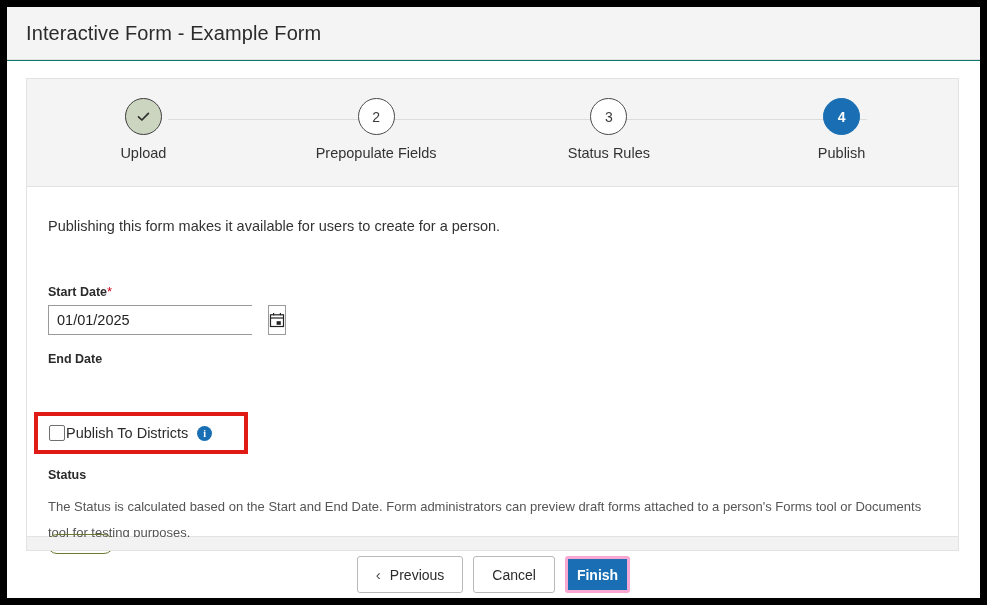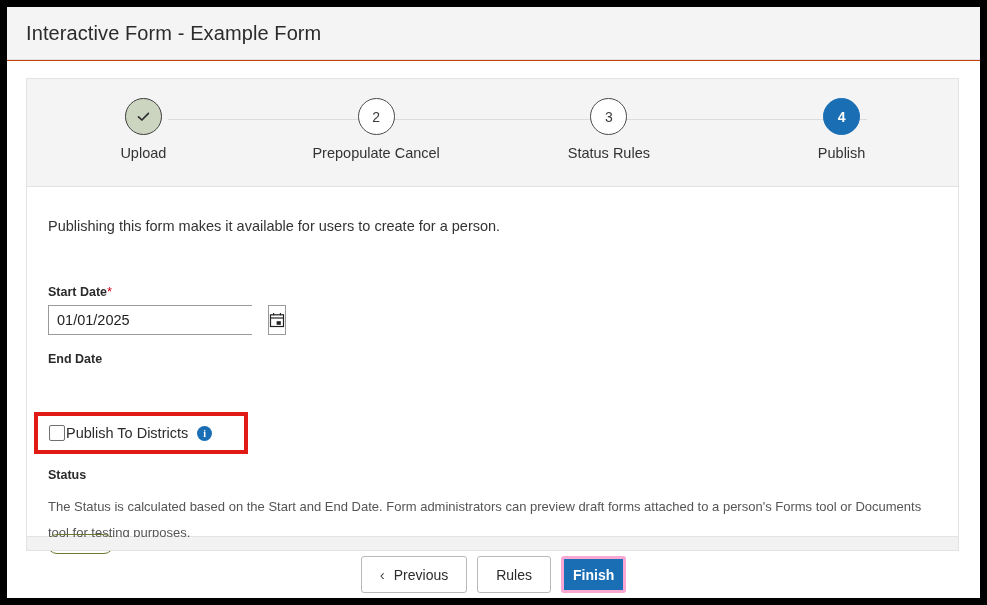--- a/index.html
+++ b/index.html
@@ -15,21 +15,21 @@
     -webkit-font-smoothing: antialiased;
   }
 
   
   .screen {
     position: absolute;
     left: 7px;
     top: 7px;
     width: 973px;
     height: 591px;
-    background: #c2410c;
+    background: #0f766e;
     overflow: hidden;
   }
 
   
   .window-header {
     position: absolute;
     left: 0;
     top: 0;
     width: 973px;
     height: 53px;
@@ -368,21 +368,21 @@
             <div class="step-circle done">
               <svg class="check-svg" width="17" height="17" viewBox="0 0 17 17">
                 <path d="M3.5 8.8 L6.9 12.0 L13.4 5.3" fill="none" stroke="#2f2f2f" stroke-width="1.7" stroke-linecap="round" stroke-linejoin="round"></path>
               </svg>
             </div>
             <div class="step-label">Upload</div>
           </div>
 
           <div class="step">
             <div class="step-circle">2</div>
-            <div class="step-label">Prepopulate Cancel</div>
+            <div class="step-label">Prepopulate Fields</div>
           </div>
 
           <div class="step">
             <div class="step-circle">3</div>
             <div class="step-label">Status Rules</div>
           </div>
 
           <div class="step">
             <div class="step-circle active">4</div>
             <div class="step-label">Publish</div>
@@ -425,21 +425,21 @@
     <div class="status-badge">ACTIVE</div>
 
     <div class="under-strip"></div>
 
     <div class="footer">
       <div class="btn btn-secondary">
         <span class="chev">‹</span>
         <span>Previous</span>
       </div>
       <div class="btn btn-secondary">
-        <span>Rules</span>
+        <span>Cancel</span>
       </div>
       <div class="btn btn-primary">
         <span>Finish</span>
       </div>
     </div>
 
   </div>
 </div>
 
 </body></html>

